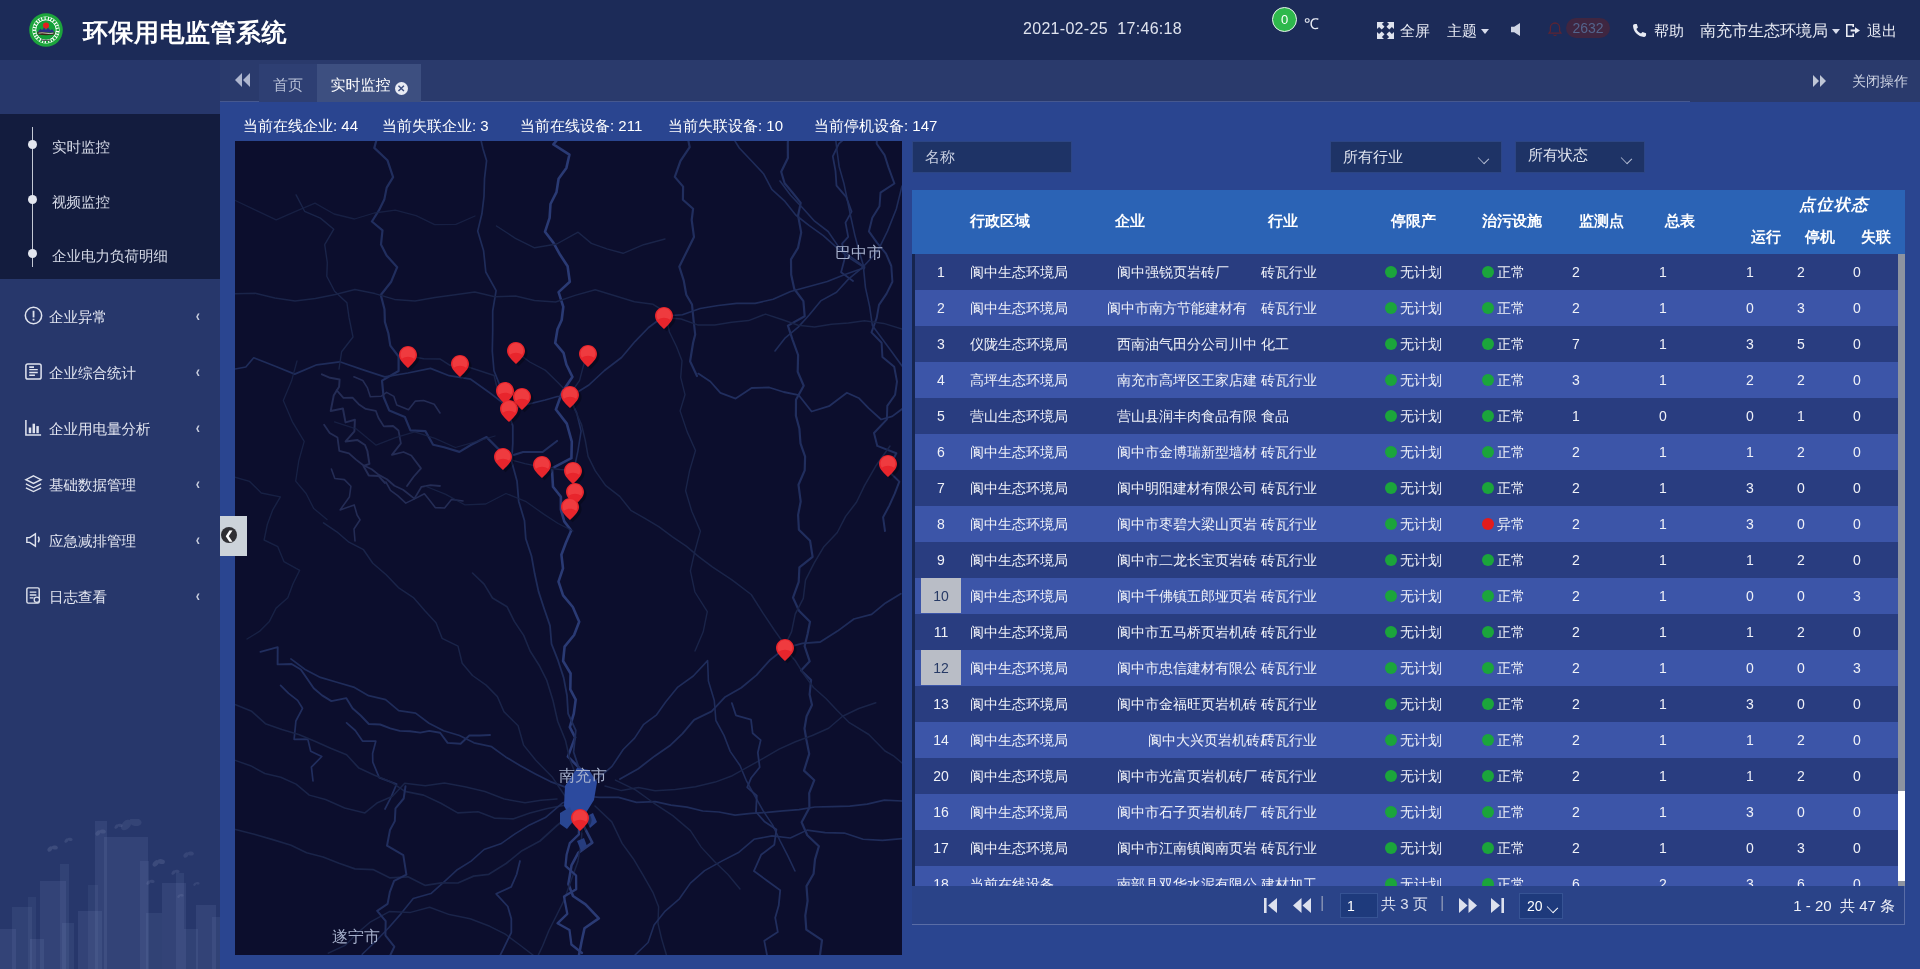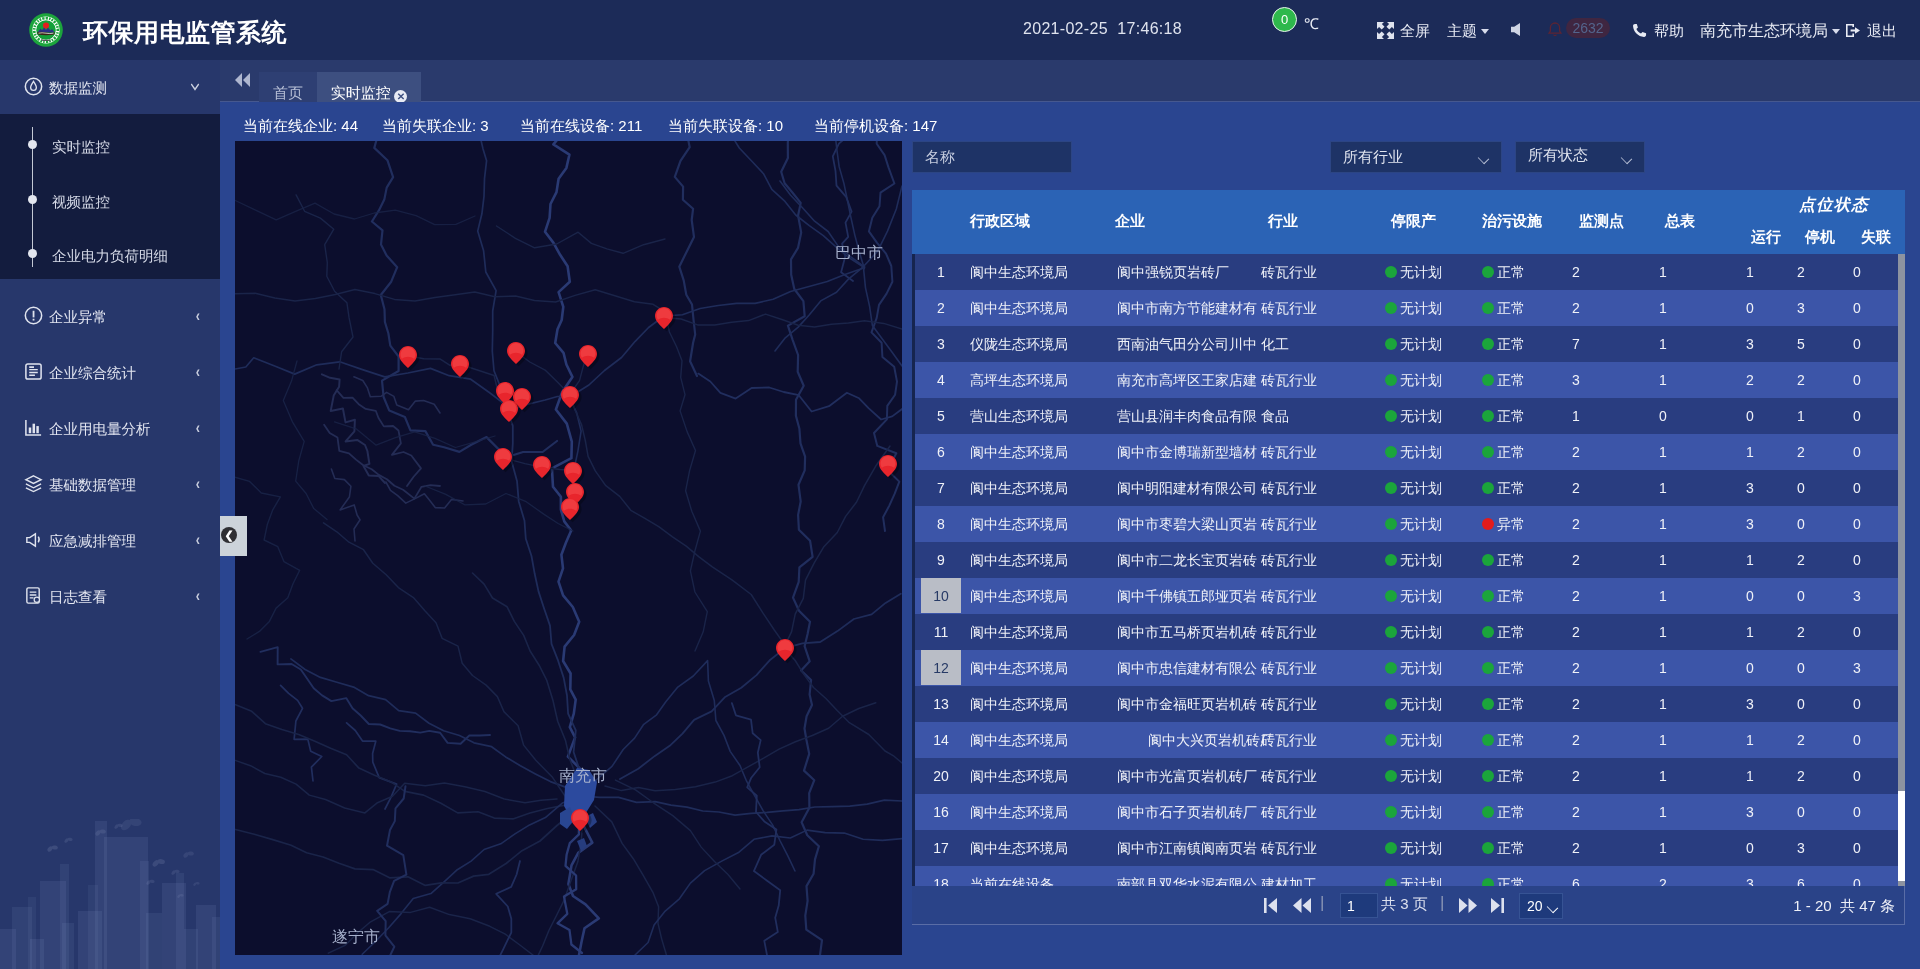--- a/index.html
+++ b/index.html
@@ -19,21 +19,21 @@
 .m-item{position:absolute;left:0;width:220px;height:54px;color:#e2e5f0;font-size:14.5px;}
 .m-item .mi-label{position:absolute;left:49px;top:19px;}
 .m-item .mi-icon{position:absolute;left:24px;top:17px;width:19px;height:19px;}
 .m-item .mi-arrow{position:absolute;right:19px;top:17px;font-size:17px;color:#c9cede;font-weight:bold;transform:scale(0.75,1);}
 .s-item{position:absolute;left:52px;color:#d7dbe8;font-size:14.5px;}
 .s-line{position:absolute;left:32px;top:13px;width:1px;height:140px;background:#e3e6ef;opacity:0.85;}
 .s-dot{position:absolute;left:28px;width:9px;height:9px;border-radius:50%;background:#e3e6ef;}
 #skyline{position:absolute;left:0;bottom:0;}
 #tabbar{position:absolute;left:220px;top:60px;width:1700px;height:42px;background:#2a3a6c;border-bottom:1px solid #46588f;}
 #tab-collapse{position:absolute;left:15px;}
-.tab{position:absolute;top:12px;height:42px;font-size:15px;line-height:42px;text-align:center;font-family:Liberation Serif, serif;}
+.tab{position:absolute;top:4px;height:42px;font-size:15px;line-height:42px;text-align:center;}
 #tab1{left:39px;width:58px;background:#2e3f73;color:#b7bfd6;}
 #tab2{left:97px;width:104px;background:#3d4f80;color:#fff;}
 #tab-right{position:absolute;right:0;top:0;width:230px;height:42px;background:#2a3a6c;}
 #closeops{position:absolute;right:12px;top:13px;color:#ccd2e2;font-size:14px;}
 #ffwd{position:absolute;right:94px;}
 #content{position:absolute;left:220px;top:102px;width:1700px;height:867px;background:#2a4590;}
 #stats{position:absolute;left:17px;top:11px;height:24px;font-size:15px;color:#fff;white-space:nowrap;}
 #stats span{position:absolute;top:4px;}
 #map{position:absolute;left:15px;top:39px;width:667px;height:814px;background:#0c0e2d;}
 #handle{position:absolute;left:0px;top:414px;width:27px;height:40px;background:#ccd3da;z-index:5;}
@@ -106,30 +106,20 @@
       </svg>帮助</span>
   <span class="hitem" style="left:1700px;font-size:16px;top:21px;">南充市生态环境局<span class="caret"></span></span>
   <span class="hitem" style="left:1845px;">
     <svg width="16" height="15" viewBox="0 0 16 15" style="vertical-align:-2px;margin-right:6px;">
         <path d="M1 1 h8 v3 h-1.6 V2.6 H2.6 v9.8 h4.8 V10.4 H9 v3.6 H1 Z" fill="#e8ebf4"></path>
         <path d="M10 4.2 L15 7.5 L10 10.8 V8.4 H5.6 V6.6 H10 Z" fill="#e8ebf4"></path>
       </svg>退出</span>
 </div>
 
 <div id="sidebar">
-  <div class="m-item" style="top:0;">
-    <svg class="mi-icon" viewBox="0 0 20 20">
-        <circle cx="10" cy="10" r="8.6" fill="none" stroke="#dfe3ee" stroke-width="1.6"></circle>
-        <path d="M10 4.5 Q13 9 13 11 a3 3 0 0 1 -6 0 Q7 9 10 4.5 Z" fill="none" stroke="#dfe3ee" stroke-width="1.4"></path>
-      </svg>
-    <span class="mi-label">数据监测</span>
-    <svg class="mi-arrow" width="12" height="8" viewBox="0 0 12 8" style="top:23px;">
-        <path d="M1 1 L6 6.4 L11 1" fill="none" stroke="#c9cede" stroke-width="1.8"></path>
-      </svg>
-  </div>
   <div id="submenu">
     <div class="s-line"></div>
     <div class="s-dot" style="top:26px;"></div>
       <div class="s-item" style="top:24px;">实时监控</div>
     <div class="s-dot" style="top:81px;"></div>
       <div class="s-item" style="top:79px;">视频监控</div>
     <div class="s-dot" style="top:135px;"></div>
       <div class="s-item" style="top:133px;">企业电力负荷明细</div>
   </div>
   <div class="m-item" style="top:229px;">
@@ -251,20 +241,27 @@
     </svg>
 </div>
 
 <div id="tabbar">
   <svg id="tab-collapse" style="top:13px;" width="15" height="14" viewBox="0 0 15 14">
       <path d="M7 0 L0 7 L7 14 Z" fill="#aeb6cf"></path>
       <path d="M15 0 L8 7 L15 14 Z" fill="#aeb6cf"></path>
     </svg>
   <div class="tab" id="tab1">首页</div>
   <div class="tab" id="tab2">实时监控 <span style="display:inline-block;width:13px;height:13px;border-radius:50%;background:#e8ebf4;color:#3d4f80;font-size:10px;line-height:13px;vertical-align:-2px;font-weight:bold;">✕</span></div>
+  <div id="tab-right">
+      <svg id="ffwd" style="top:15px;" width="13" height="12" viewBox="0 0 13 12">
+        <path d="M0 0 L6 6 L0 12 Z" fill="#bfc6d6"></path>
+        <path d="M7 0 L13 6 L7 12 Z" fill="#bfc6d6"></path>
+      </svg>
+      <span id="closeops">关闭操作</span>
+    </div>
 </div>
 
 <div id="content">
   <div id="stats">
     <span style="left:0px;margin-left:6px;">当前在线企业: 44</span>
     <span style="left:145px;">当前失联企业: 3</span>
     <span style="left:283px;">当前在线设备: 211</span>
     <span style="left:431px;">当前失联设备: 10</span>
     <span style="left:577px;">当前停机设备: 147</span>
   </div>
@@ -462,21 +459,21 @@
 <span class="cell" style="left:732px;width:32px;text-align:center;">1</span>
 <span class="cell" style="left:819px;width:32px;text-align:center;">1</span>
 <span class="cell" style="left:870px;width:32px;text-align:center;">2</span>
 <span class="cell" style="left:926px;width:32px;text-align:center;">0</span>
 </div>
 <div class="row even" style="top:36px;">
 <div class="ix">
             <span>2</span>
           </div>
 <span class="cell" style="left:55px;">阆中生态环境局</span>
-<span class="cell" style="left:202px;text-align:right;">阆中市南方节能建材有</span>
+<span class="cell" style="left:192px;text-align:right;">阆中市南方节能建材有</span>
 <span class="cell" style="left:346px;">砖瓦行业</span>
 <span class="cell" style="left:470px;"><span class="gdot"></span>无计划</span>
 <span class="cell" style="left:567px;"><span class="gdot"></span>正常</span>
 <span class="cell" style="left:645px;width:32px;text-align:center;">2</span>
 <span class="cell" style="left:732px;width:32px;text-align:center;">1</span>
 <span class="cell" style="left:819px;width:32px;text-align:center;">0</span>
 <span class="cell" style="left:870px;width:32px;text-align:center;">3</span>
 <span class="cell" style="left:926px;width:32px;text-align:center;">0</span>
 </div>
 <div class="row odd" style="top:72px;">

